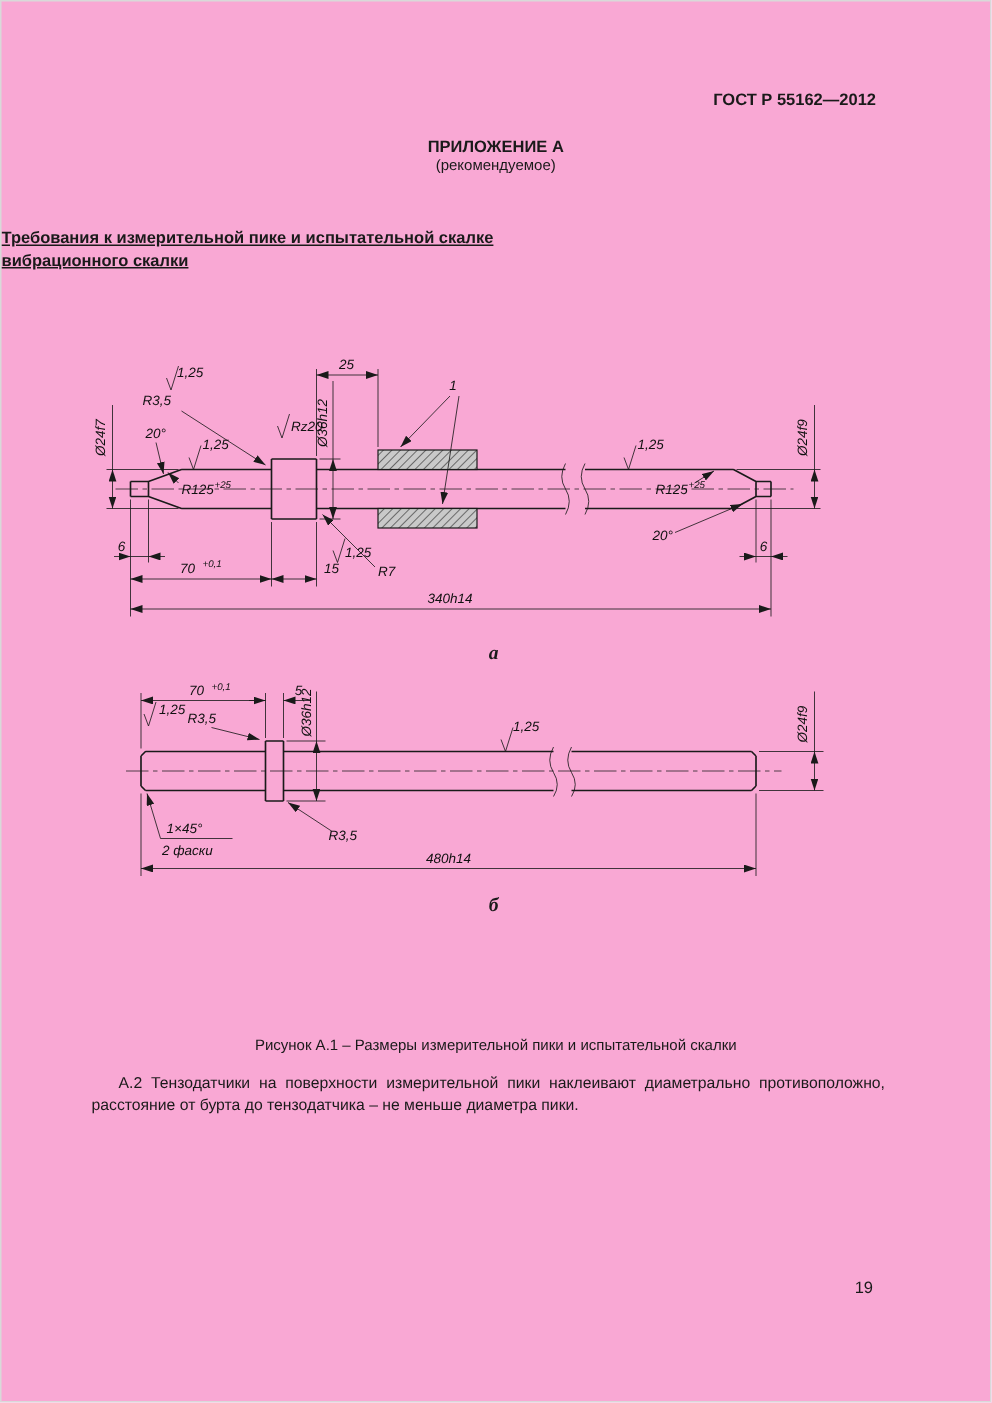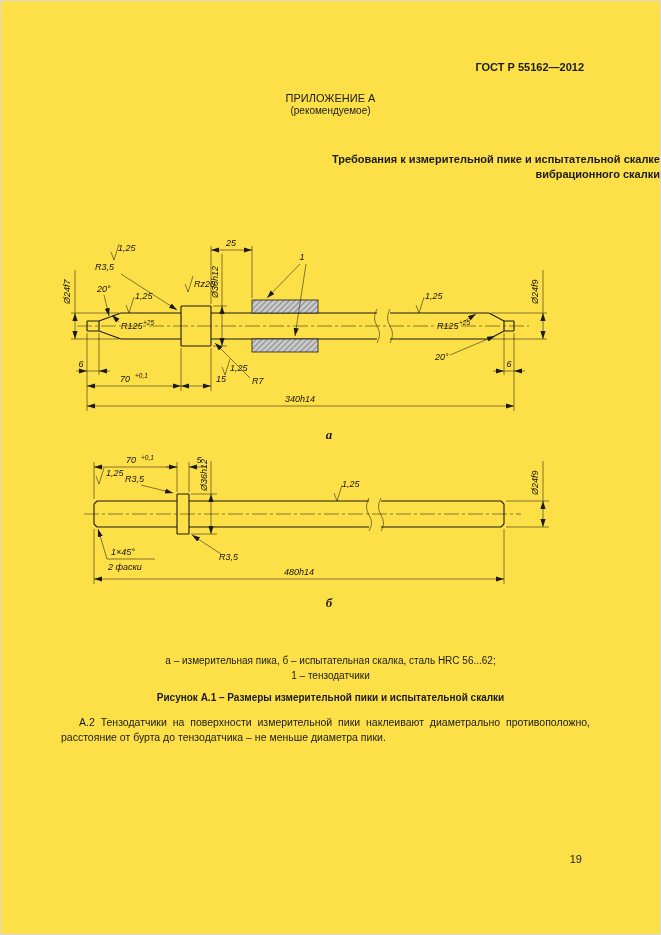--- a/index.html
+++ b/index.html
@@ -1,32 +1,32 @@
 <!DOCTYPE html>
 <html><head>
 <meta charset="utf-8">
 <style>
   html,body { margin:0; padding:0; background:#ffffff; }
   .page {
-    position:relative; width:661px; height:935px; background:#fde047;
+    position:relative; width:661px; height:935px; background:#f9a8d4;
     font-family:"Liberation Sans", sans-serif; color:#1a1a1a;
     box-sizing:border-box; border:1px solid #d9d9d9; overflow:hidden;
   }
   .doc-number { position:absolute; top:60px; right:76px; font-size:11px; font-weight:bold; }
   .appendix { position:absolute; top:91px; left:0; right:0; text-align:center; }
-  .appendix-title { font-size:11px; font-weight:normal; }
+  .appendix-title { font-size:11px; font-weight:bold; }
   .appendix-subtitle { font-size:10px; margin-top:1px;text-align:center; }
-  .section-title { position:absolute; top:151px; left:0; right:0; text-align:right; font-size:11px; font-weight:bold; line-height:1.35; }
+  .section-title { position:absolute; top:151px; left:0; right:0; text-align:left; font-size:11px; font-weight:bold; line-height:1.35;text-decoration:underline; }
   .para { position:absolute; left:60px; right:70px; font-size:10.5px; line-height:1.45; text-indent:18px; margin:0; text-align:justify; }
   .para-a1 { top:197px; }
   .para-a2 { top:714px; }
   .figures { position:absolute; top:235px; left:58px; width:540px; }
   .fig-label { text-align:center; font-size:13px; font-weight:bold; font-style:italic; font-family:"Liberation Serif", serif; margin:6px 0 6px 0; }
   .fig-caption { position:absolute; top:653px; left:0; right:0; text-align:center; font-size:10px; line-height:1.45; }
-  .fig-title { position:absolute; top:691px; left:0; right:0; text-align:center; font-size:10px;font-weight:bold; }
+  .fig-title { position:absolute; top:691px; left:0; right:0; text-align:center; font-size:10px; }
   .page-number { position:absolute; top:852px; right:78px; font-size:11px;margin-left:36px; }
 
   
   svg { display:block; }
   .outline { fill:none; stroke:#1a1a1a; stroke-width:1.1; }
   .thin { fill:none; stroke:#1a1a1a; stroke-width:0.55; }
   .dim-line { stroke:#1a1a1a; stroke-width:0.55; fill:none; }
   .cl { stroke:#1a1a1a; stroke-width:0.5; stroke-dasharray:15 3 3 3; }
   .gauge { stroke:#1a1a1a; stroke-width:0.8; }
   .dim { font-family:"Liberation Sans", sans-serif; font-style:italic; font-size:9px; fill:#111; }
@@ -180,23 +180,19 @@
       <text class="dim" transform="translate(479,46) rotate(-90)">Ø24f9</text>
       <text class="dim" x="52" y="106">1×45°</text>
       <text class="dim" x="49" y="121">2 фаски</text>
       <text class="dim" x="160" y="111">R3,5</text>
       <text class="dim" x="240" y="126" text-anchor="middle">480h14</text>
     </svg>
 
     <div class="fig-label">б</div>
   </div>
 
-  <div class="fig-caption">
-    <div>а – измерительная пика, б – испытательная скалка, сталь HRC 56...62;</div>
-    <div>1 – тензодатчики</div>
-  </div>
 
   <div class="fig-title">Рисунок А.1 – Размеры измерительной пики и испытательной скалки</div>
 
   <p class="para para-a2">А.2 Тензодатчики на поверхности измерительной пики наклеивают диаметрально противоположно, расстояние от бурта до тензодатчика – не меньше диаметра пики.</p>
 
   <div class="page-number">19</div>
 </div>
 
 </body></html>

